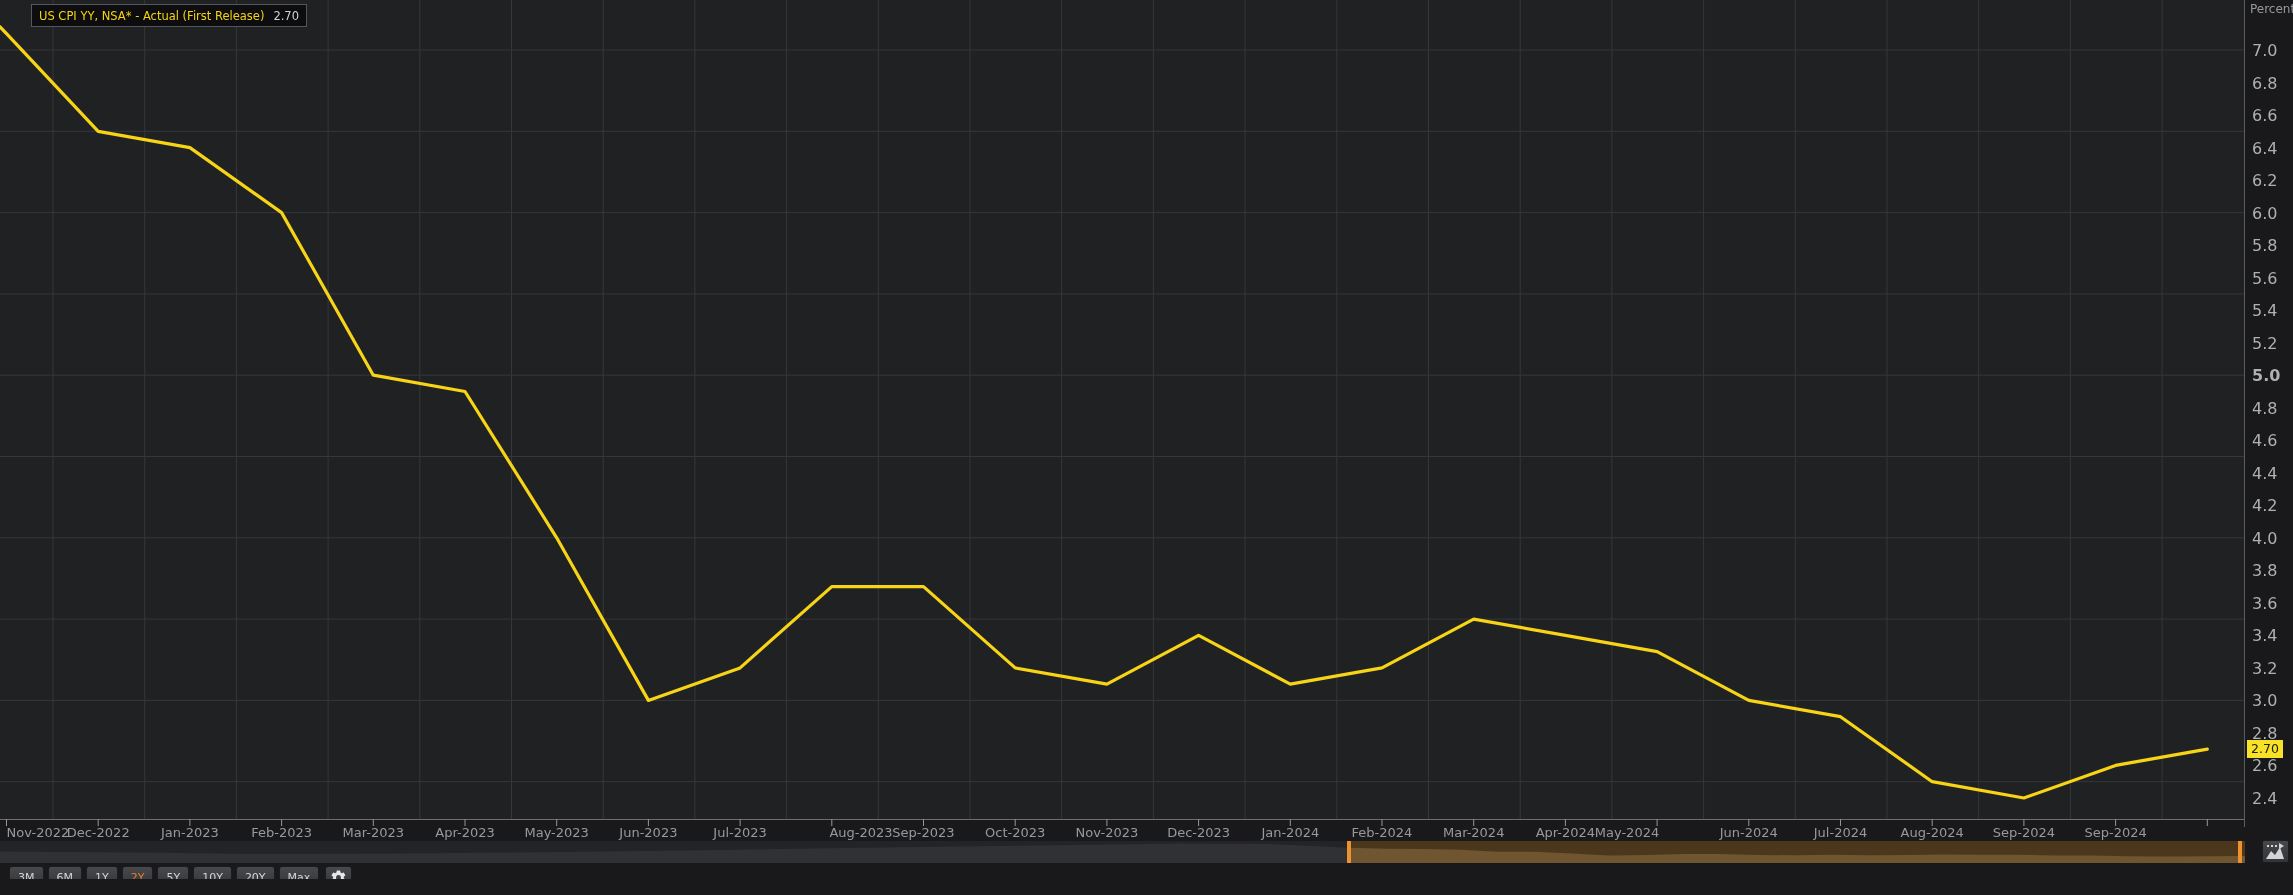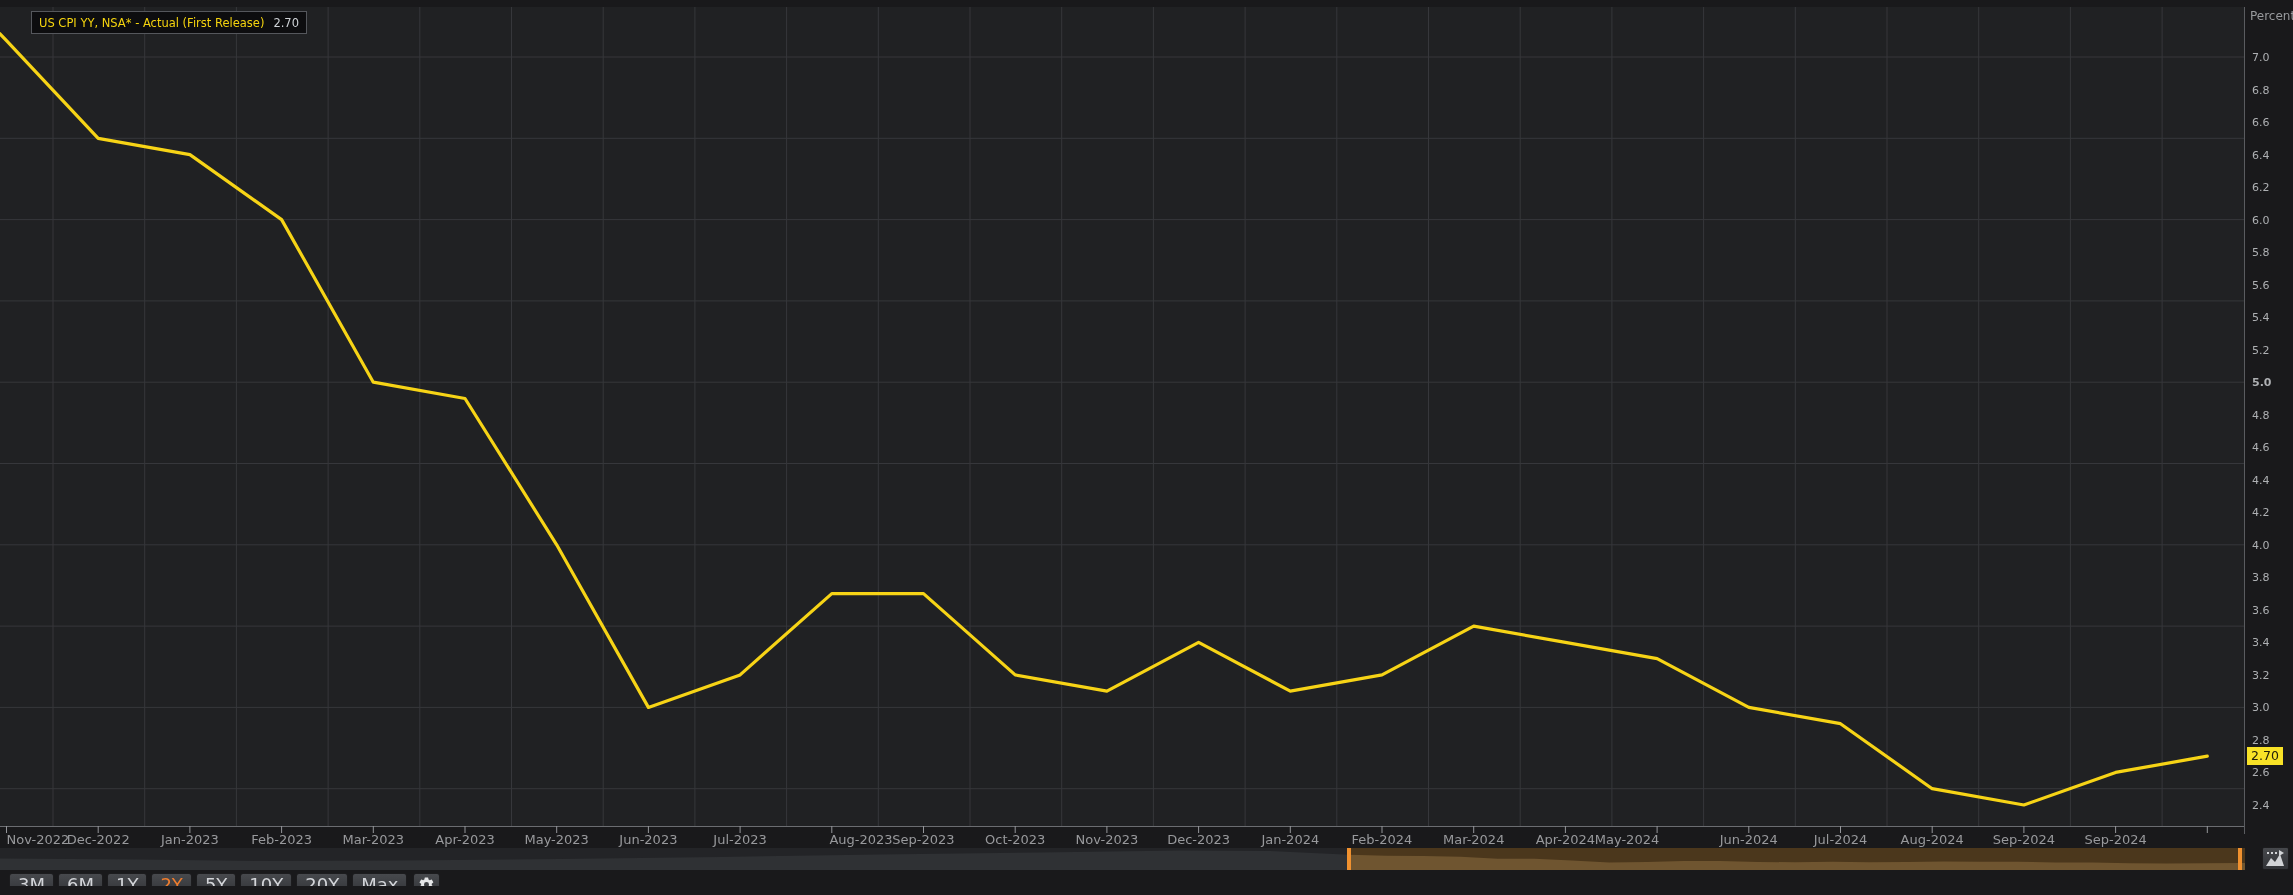--- a/index.html
+++ b/index.html
@@ -1,39 +1,38 @@
 <!DOCTYPE html>
 <html><head>
 <meta charset="utf-8">
 <style>
   html,body{margin:0;padding:0;background:#19191b;}
   #screen{
     position:relative;width:2293px;height:879px;overflow:hidden;
     background:#19191b;
     font-family:"DejaVu Sans","Liberation Sans",sans-serif;
-    margin-top:7px;
     -webkit-font-smoothing:antialiased;
   }
   #plot-wrap{position:absolute;left:0;top:0;width:2245px;height:827px;}
   svg{display:block;}
 
   
   .legend{
     position:absolute;left:31px;top:4px;height:21px;
     display:flex;align-items:center;
     background:#0d0d0f;border:1px solid #55575c;
     padding:0 7px;white-space:nowrap;z-index:5;
   }
   .legend .lbl{color:#f5d40e;font-size:11.5px;}
   .legend .val{color:#ced2d6;font-size:11.5px;margin-left:9px;}
 
   
   .ylab{
     position:absolute;left:2252px;transform:translateY(-50%);
-    color:#aeb0b3;font-size:11px;white-space:nowrap;
+    color:#aeb0b3;font-size:16px;white-space:nowrap;
   }
   .unit-label{
     position:absolute;left:2250px;top:2px;color:#97999c;font-size:12px;
   }
   .ybadge{
     position:absolute;left:2247px;transform:translateY(-50%);
     background:#f8e227;color:#23200a;font-size:12.5px;
     padding:1px 4px 2px 4px;z-index:4;
   }
   .xlab{
@@ -47,21 +46,21 @@
   
   #toolbar{
     position:absolute;left:9px;top:866px;height:23px;
     display:flex;gap:4px;align-items:center;z-index:5;
   }
   .rbtn{
     height:23px;min-width:29px;padding:0 8px;box-sizing:border-box;
     display:flex;align-items:center;justify-content:center;
     background:linear-gradient(#47494d,#313337);
     border:1px solid #1c1c1e;border-radius:3px;
-    color:#d3d5d9;font-size:18px;cursor:pointer;user-select:none;
+    color:#d3d5d9;font-size:11px;cursor:pointer;user-select:none;
   }
   .rbtn.active{color:#ef7d2e;}
   .gearbtn{min-width:26px;padding:0 4px;margin-left:2px;}
   #mini-icon-btn{
     position:absolute;left:2262px;top:840px;width:27px;height:23px;
     background:linear-gradient(#46484c,#323438);
     border:1px solid #1c1c1e;border-radius:2px;box-sizing:border-box;
     display:flex;align-items:center;justify-content:center;cursor:pointer;
   }
 </style>

